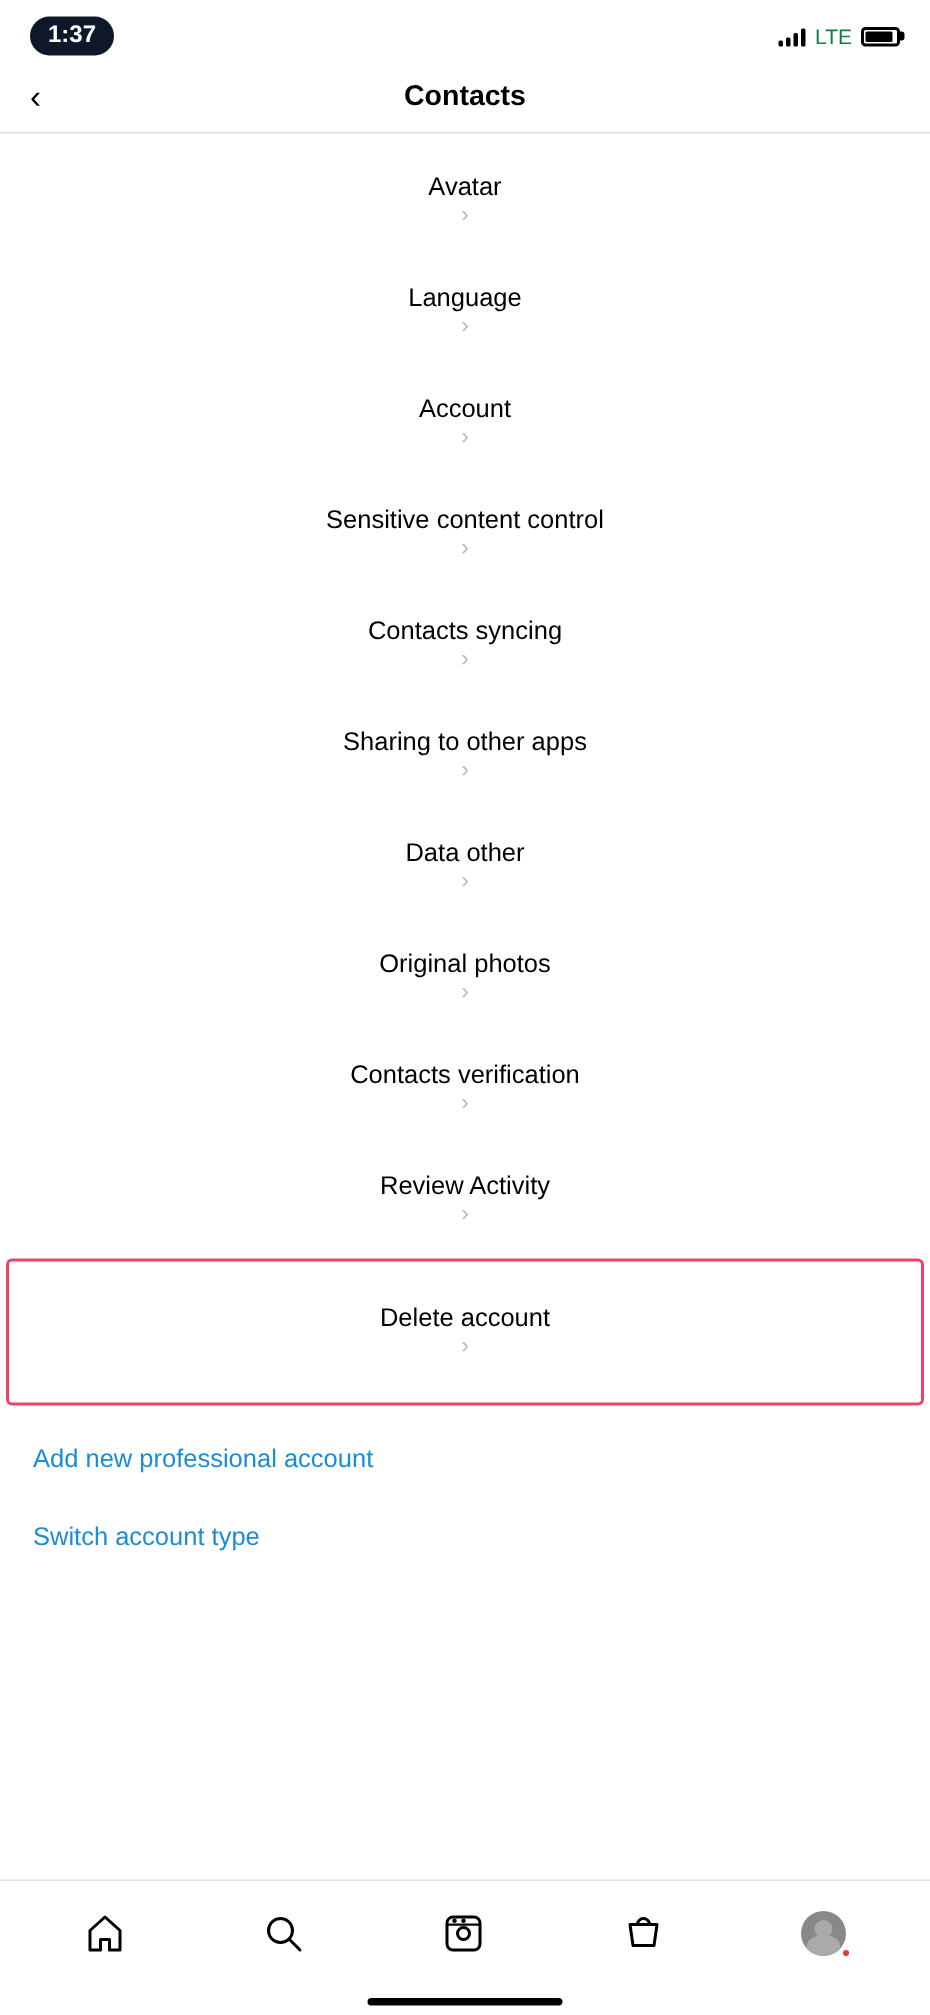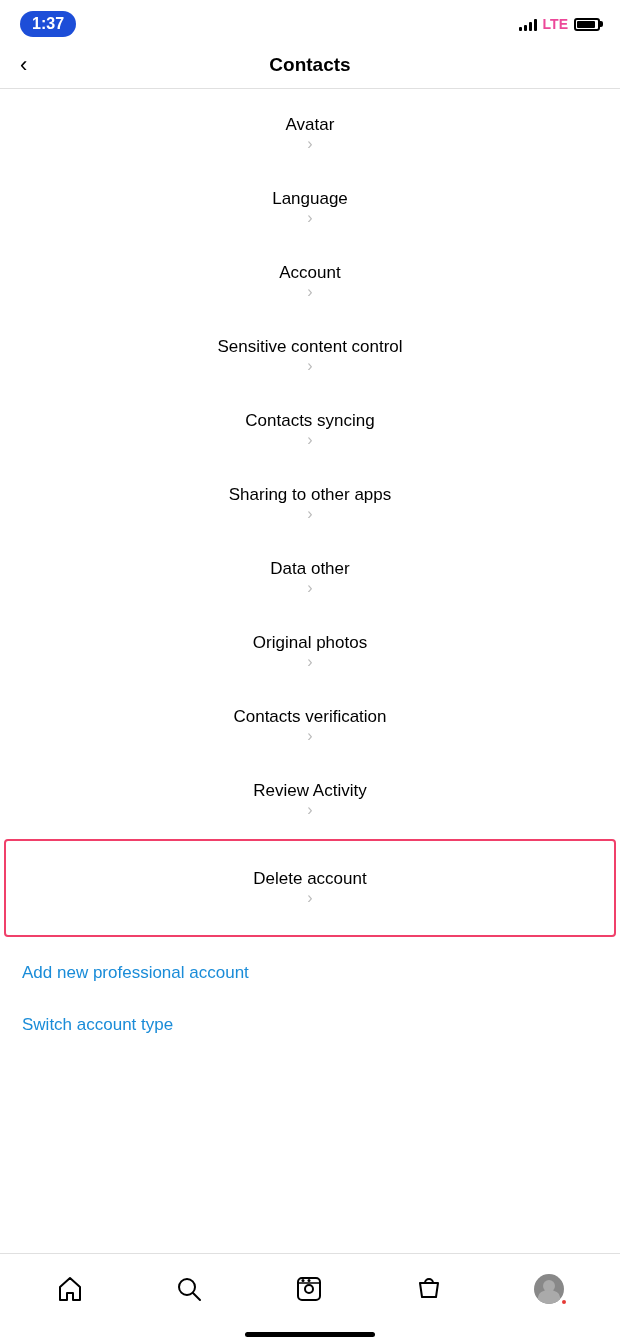--- a/index.html
+++ b/index.html
@@ -15,21 +15,21 @@
 
     
     .status-bar {
       display: flex;
       justify-content: space-between;
       align-items: center;
       padding: 12px 20px 8px 20px;
       height: 44px;
     }
     .status-time {
-      background: #1d4ed8;
+      background: #0f172a;
       color: #fff;
       font-size: 16px;
       font-weight: 600;
       padding: 4px 12px;
       border-radius: 14px;
     }
     .status-icons {
       display: flex;
       align-items: center;
       gap: 6px;
@@ -44,22 +44,22 @@
       background: #000;
       width: 3px;
       border-radius: 1px;
     }
     .signal-bars span:nth-child(1) { height: 4px; }
     .signal-bars span:nth-child(2) { height: 6px; }
     .signal-bars span:nth-child(3) { height: 9px; }
     .signal-bars span:nth-child(4) { height: 12px; }
     .lte-text {
       font-size: 14px;
-      font-weight: 700;
-      color: #ec4899;
+      font-weight: 400;
+      color: #15803d;
     }
     .battery {
       display: flex;
       align-items: center;
     }
     .battery-body {
       width: 26px;
       height: 13px;
       border: 2px solid #000;
       border-radius: 3px;

